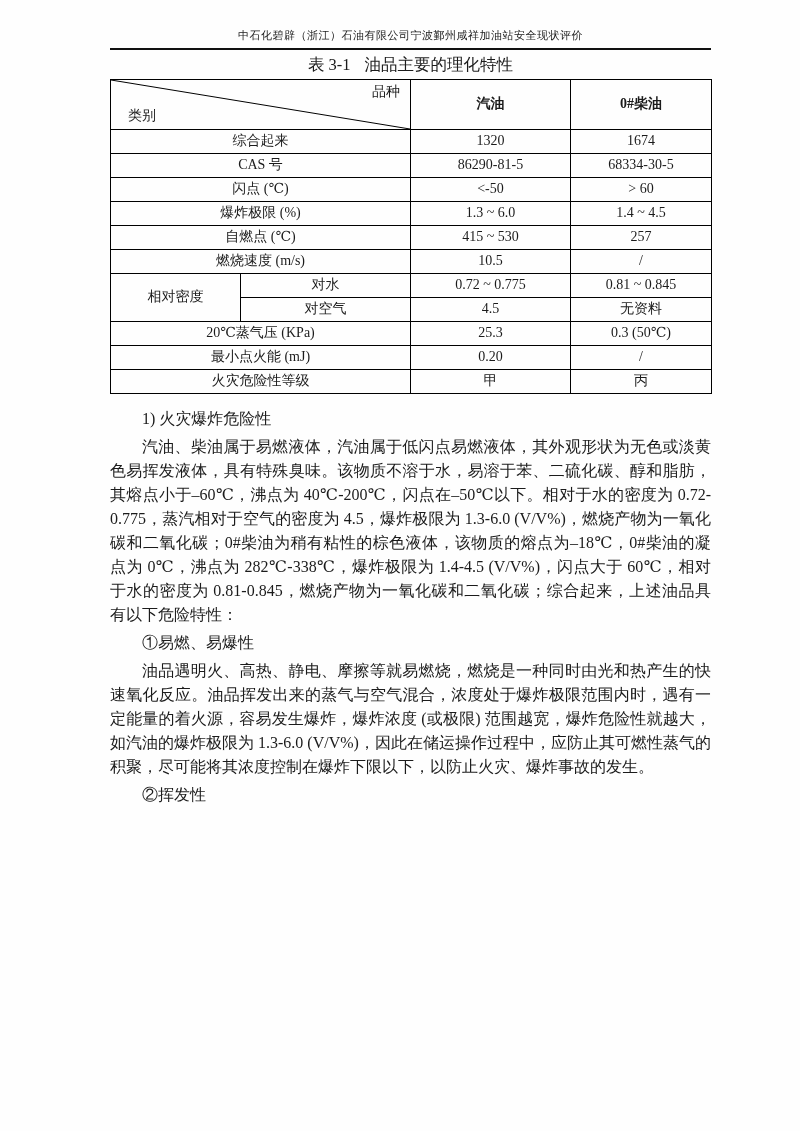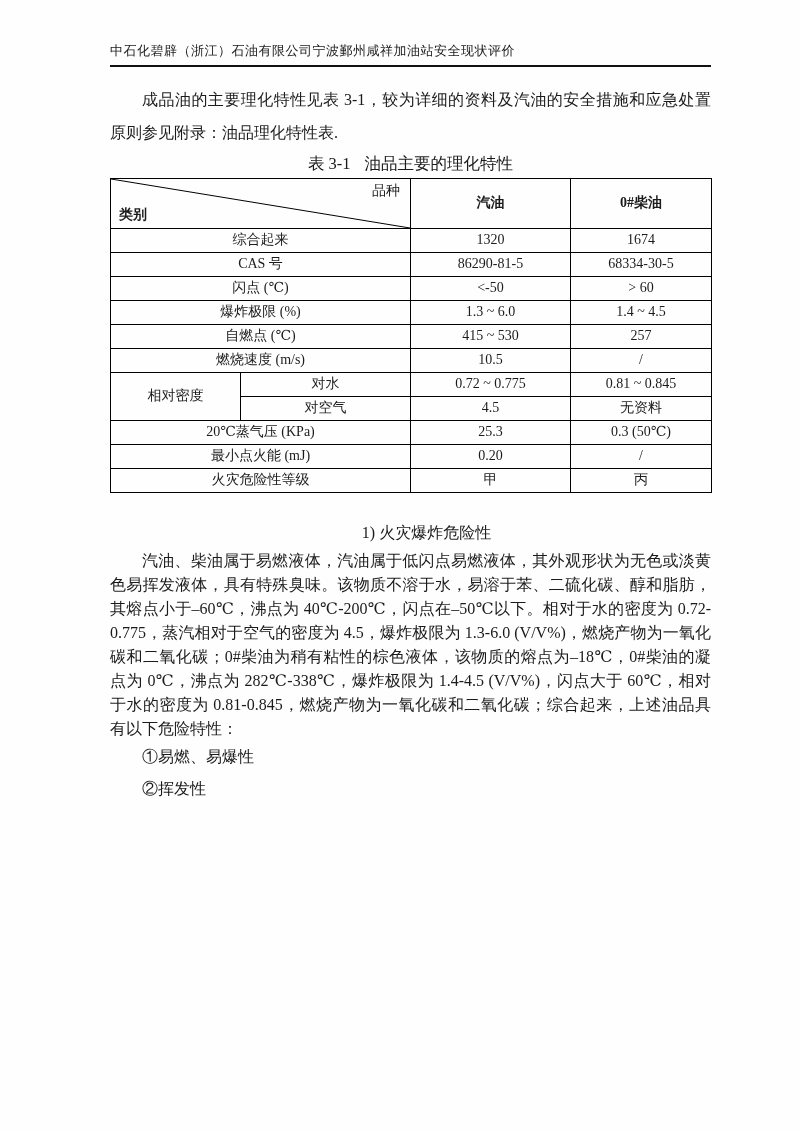--- a/index.html
+++ b/index.html
@@ -8,23 +8,24 @@
     width: 800px; height: 1131px;
     font-family: "Liberation Serif", "DejaVu Serif", serif;
     color: #1b1b1b;
     position: relative;
     overflow: hidden;
   }
   .page { width: 800px; height: 1131px; position: relative; background: #fefefe; }
 
   .page-header {
     margin: 0 89px 0 110px;
-    padding-top: 42px;
+    padding-top: 28px;
     padding-bottom: 5px;
-    font-size: 13px;
+    text-align: center;
+    font-size: 11px;
     letter-spacing: 0.5px;
     border-bottom: 2px solid #111;
   }
 
   .content { margin: 0 89px 0 110px; }
 
   .intro {
     margin-top: 16px;
     font-size: 16px;
     line-height: 33px;
@@ -56,28 +57,27 @@
     font-size: 14px;
     height: 24px;
     padding: 1px 4px;
     line-height: 1.2;
   }
   .props-table tr.head-row td { height: 50px; font-weight: bold; }
 
   .diag-cell { position: relative; padding: 0; }
   .diag-cell svg { position: absolute; inset: 0; width: 100%; height: 100%; }
   .corner-top { position: absolute; top: 4px; right: 10px; font-weight: normal; }
-  .corner-bottom { position: absolute; bottom: 4px; left: 8px; font-weight: bold; }
+  .corner-bottom { position: absolute; bottom: 4px; left: 17px; font-weight: normal; }
 
   .sec-heading {
-    margin-top: 24px;
+    margin-top: 9px;
     font-size: 16px;
     line-height: 32px;
     text-indent: 2em;
-    text-align: center;
   }
   .para {
     font-size: 16px;
     line-height: 24px;
     text-align: justify;
     text-indent: 2em;
   }
   .sub-heading {
     font-size: 16px;
     line-height: 32px;
@@ -101,21 +101,20 @@
 <body>
 
 <div class="page">
 
   <div class="page-header">
     <span>中石化碧辟（浙江）石油有限公司宁波鄞州咸祥加油站安全现状评价</span>
   </div>
 
   <div class="content">
 
-    <p class="intro">成品油的主要理化特性见表 3-1，较为详细的资料及汽油的安全措施和应急处置原则参见附录：油品理化特性表.</p>
 
     <div class="table-caption">
       <span>表 3-1</span><span class="cap-gap"></span><span>油品主要的理化特性</span>
     </div>
 
     <table class="props-table">
       <colgroup>
           <col class="c1">
           <col class="c2">
           <col class="c3">
@@ -191,18 +190,19 @@
           <td colspan="2">火灾危险性等级</td>
           <td>甲</td>
           <td>丙</td>
         </tr>
       </tbody>
     </table>
 
     <p class="sec-heading">1) 火灾爆炸危险性</p>
     <p class="para">汽油、柴油属于易燃液体，汽油属于低闪点易燃液体，其外观形状为无色或淡黄色易挥发液体，具有特殊臭味。该物质不溶于水，易溶于苯、二硫化碳、醇和脂肪，其熔点小于–60℃，沸点为 40℃-200℃，闪点在–50℃以下。相对于水的密度为 0.72-0.775，蒸汽相对于空气的密度为 4.5，爆炸极限为 1.3-6.0 (V/V%)，燃烧产物为一氧化碳和二氧化碳；0#柴油为稍有粘性的棕色液体，该物质的熔点为–18℃，0#柴油的凝点为 0℃，沸点为 282℃-338℃，爆炸极限为 1.4-4.5 (V/V%)，闪点大于 60℃，相对于水的密度为 0.81-0.845，燃烧产物为一氧化碳和二氧化碳；综合起来，上述油品具有以下危险特性：</p>
     <p class="sub-heading">①易燃、易爆性</p>
+    <p class="para">油品遇明火、高热、静电、摩擦等就易燃烧，燃烧是一种同时由光和热产生的快速氧化反应。油品挥发出来的蒸气与空气混合，浓度处于爆炸极限范围内时，遇有一定能量的着火源，容易发生爆炸，爆炸浓度 (或极限) 范围越宽，爆炸危险性就越大，如汽油的爆炸极限为 1.3-6.0 (V/V%)，因此在储运操作过程中，应防止其可燃性蒸气的积聚，尽可能将其浓度控制在爆炸下限以下，以防止火灾、爆炸事故的发生。</p>
     <p class="sub-heading">②挥发性</p>
 
   </div>
 
 
 </div>
 
 </body></html>

